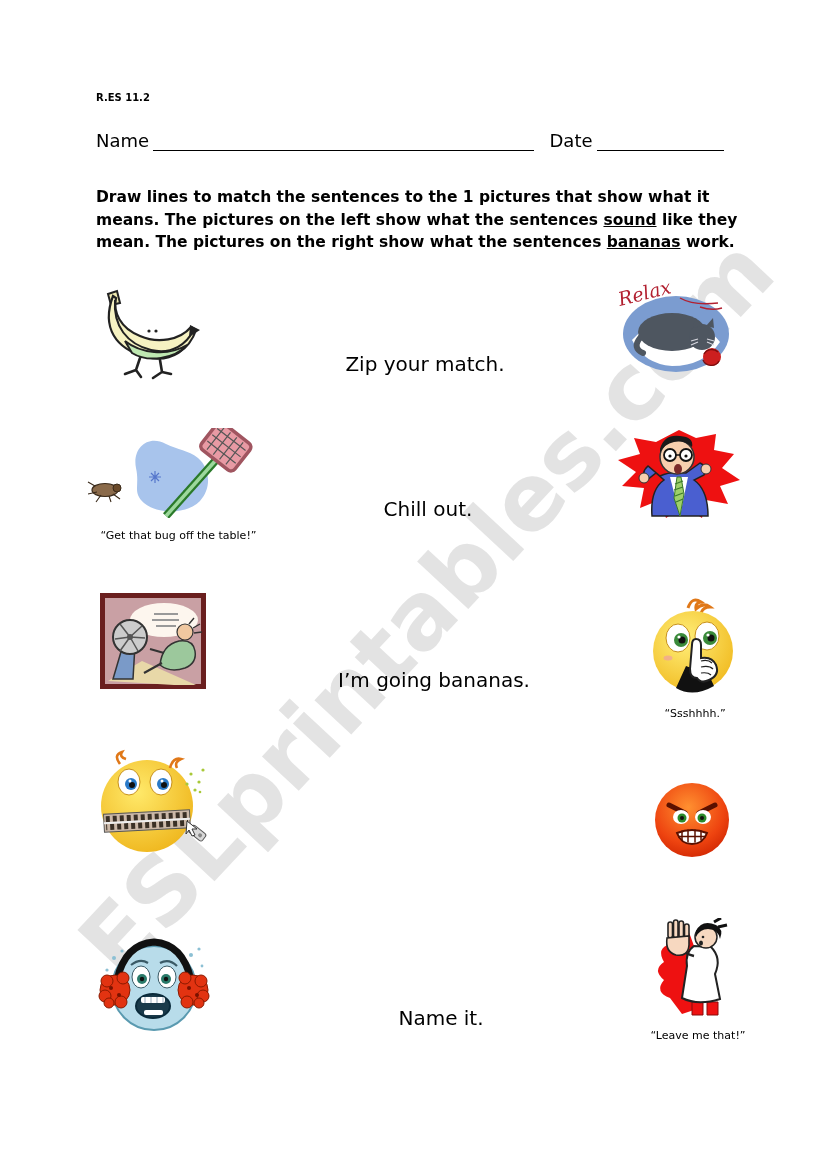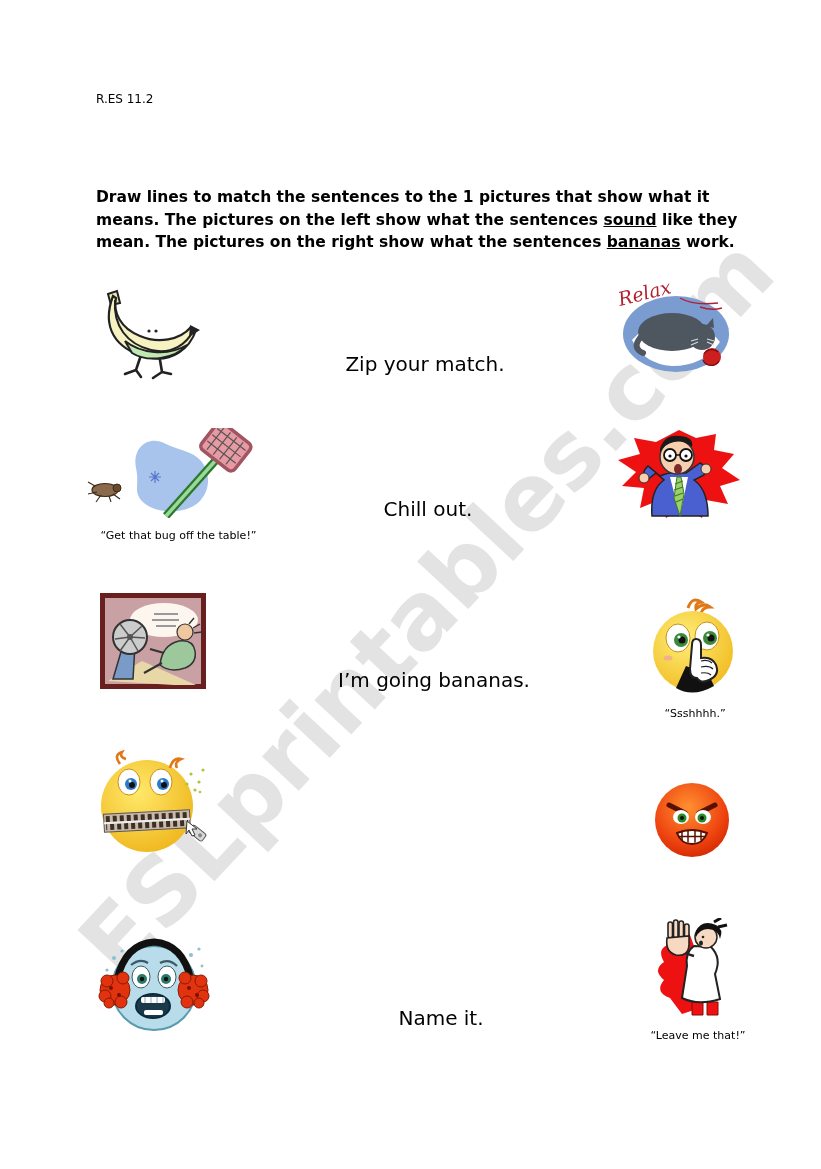--- a/index.html
+++ b/index.html
@@ -3,21 +3,21 @@
 <meta charset="utf-8">
 <style>
   html,body{margin:0;padding:0;background:#ffffff;}
   .page{position:relative;width:821px;height:1169px;background:#fff;overflow:hidden;
         font-family:"DejaVu Sans",sans-serif;color:#000;}
   
   .watermark{position:absolute;left:-55px;top:556px;width:960px;text-align:center;
              font-size:92px;font-weight:bold;color:#c8c8c8;opacity:.5;
              transform:rotate(-47deg);z-index:1;pointer-events:none;white-space:nowrap;}
   
-  .code{position:absolute;left:96px;top:92px;font-size:12px;z-index:2;}
+  .code{position:absolute;left:96px;top:92px;font-size:10px;z-index:2;font-weight:bold;}
   .name-row{position:absolute;left:96px;top:128px;width:628px;display:flex;
             align-items:flex-end;font-size:18px;z-index:2;}
   .name-row .label{padding-right:4px;}
   .wline{border-bottom:1.5px solid #000;height:22px;}
   .nline{width:382px;}
   .dline{width:128px;}
   .gap{width:16px;}
   
   .instructions{position:absolute;left:96px;top:186px;width:676px;font-size:15.5px;
                 font-weight:bold;line-height:22.5px;z-index:2;}
@@ -45,20 +45,27 @@
 </style>
 </head>
 <body>
 
 <div class="page">
 
   <div class="watermark">ESLprintables.com</div>
 
   <div class="code">R.ES 11.2</div>
 
+  <div class="name-row">
+    <span class="label">Name</span>
+    <span class="wline nline"></span>
+    <span class="gap"></span>
+    <span class="label">Date</span>
+    <span class="wline dline"></span>
+  </div>
 
   <div class="instructions"><span>Draw lines to match the sentences to the 1 pictures that show what it means. The pictures on the left show what the sentences </span><span class="u">sound</span><span> like they mean. The pictures on the right show what the sentences </span><span class="u">bananas</span><span> work.</span></div>
 
   <div class="sentence s1">Zip your match.</div>
   <div class="sentence s2">Chill out.</div>
   <div class="sentence s3">I’m going bananas.</div>
   <div class="sentence s5">Name it.</div>
 
   <div class="fig f-bananas">
     <svg width="115" height="100" viewBox="0 0 115 100">

